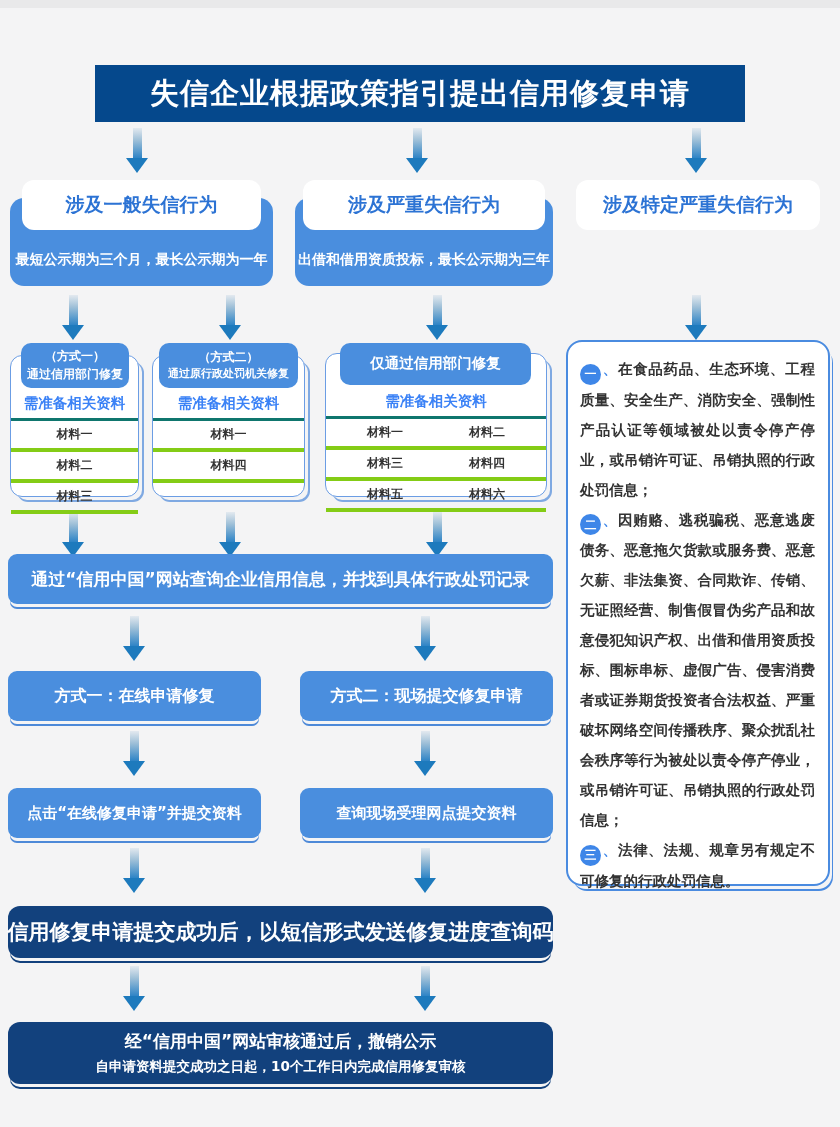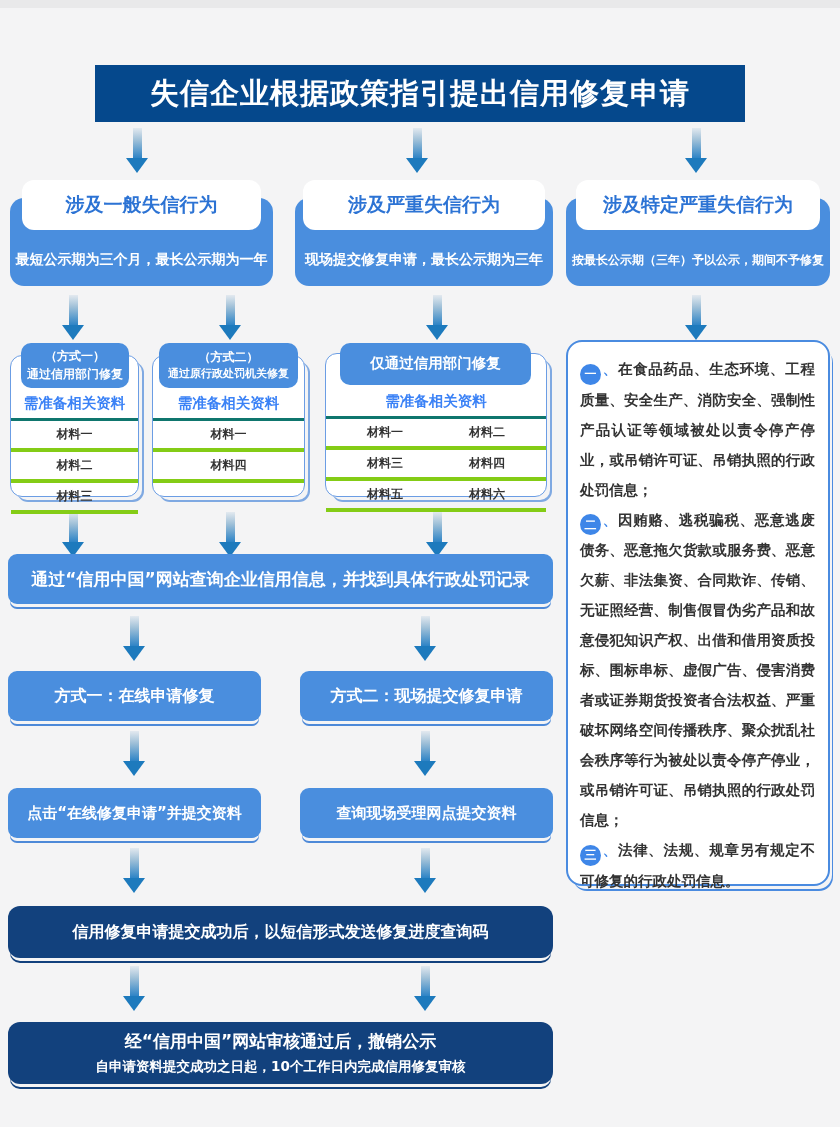--- a/index.html
+++ b/index.html
@@ -80,27 +80,24 @@
       <div class="arrow-bar"></div>
       <div class="arrow-head"></div>
     </div>
 
   <div class="branch-body" style="left:10px;top:190px;width:263px;height:88px;font-size:14px">
       <span>最短公示期为三个月，最长公示期为一年</span>
     </div>
   <div class="branch-head" style="left:22px;top:172px;width:239px;height:50px">涉及一般失信行为</div>
 
   <div class="branch-body" style="left:295px;top:190px;width:258px;height:88px;font-size:14px">
-      <span>现场提交修复申请，最长公示期为三年</span>
+      <span>出借和借用资质投标，最长公示期为三年</span>
     </div>
   <div class="branch-head" style="left:303px;top:172px;width:242px;height:50px">涉及严重失信行为</div>
 
-  <div class="branch-body" style="left:566px;top:190px;width:264px;height:88px;font-size:12px">
-      <span>按最长公示期（三年）予以公示，期间不予修复</span>
-    </div>
   <div class="branch-head" style="left:576px;top:172px;width:244px;height:50px">涉及特定严重失信行为</div>
 
   <div class="arrow" style="left:62px;top:287px">
       <div class="arrow-bar"></div>
       <div class="arrow-head"></div>
     </div>
   <div class="arrow" style="left:219px;top:287px">
       <div class="arrow-bar"></div>
       <div class="arrow-head"></div>
     </div>
@@ -206,21 +203,21 @@
 
   <div class="arrow" style="left:123px;top:840px">
       <div class="arrow-bar"></div>
       <div class="arrow-head"></div>
     </div>
   <div class="arrow" style="left:414px;top:840px">
       <div class="arrow-bar"></div>
       <div class="arrow-head"></div>
     </div>
 
-  <div class="bar bar-dark" style="left:8px;top:898px;width:545px;height:52px;font-size:16px">信用修复申请提交成功后，以短信形式发送修复进度查询码</div>
+  <div class="bar bar-dark" style="left:8px;top:898px;width:545px;height:52px;font-size:21px">信用修复申请提交成功后，以短信形式发送修复进度查询码</div>
 
   <div class="arrow" style="left:123px;top:958px">
       <div class="arrow-bar"></div>
       <div class="arrow-head"></div>
     </div>
   <div class="arrow" style="left:414px;top:958px">
       <div class="arrow-bar"></div>
       <div class="arrow-head"></div>
     </div>
 

